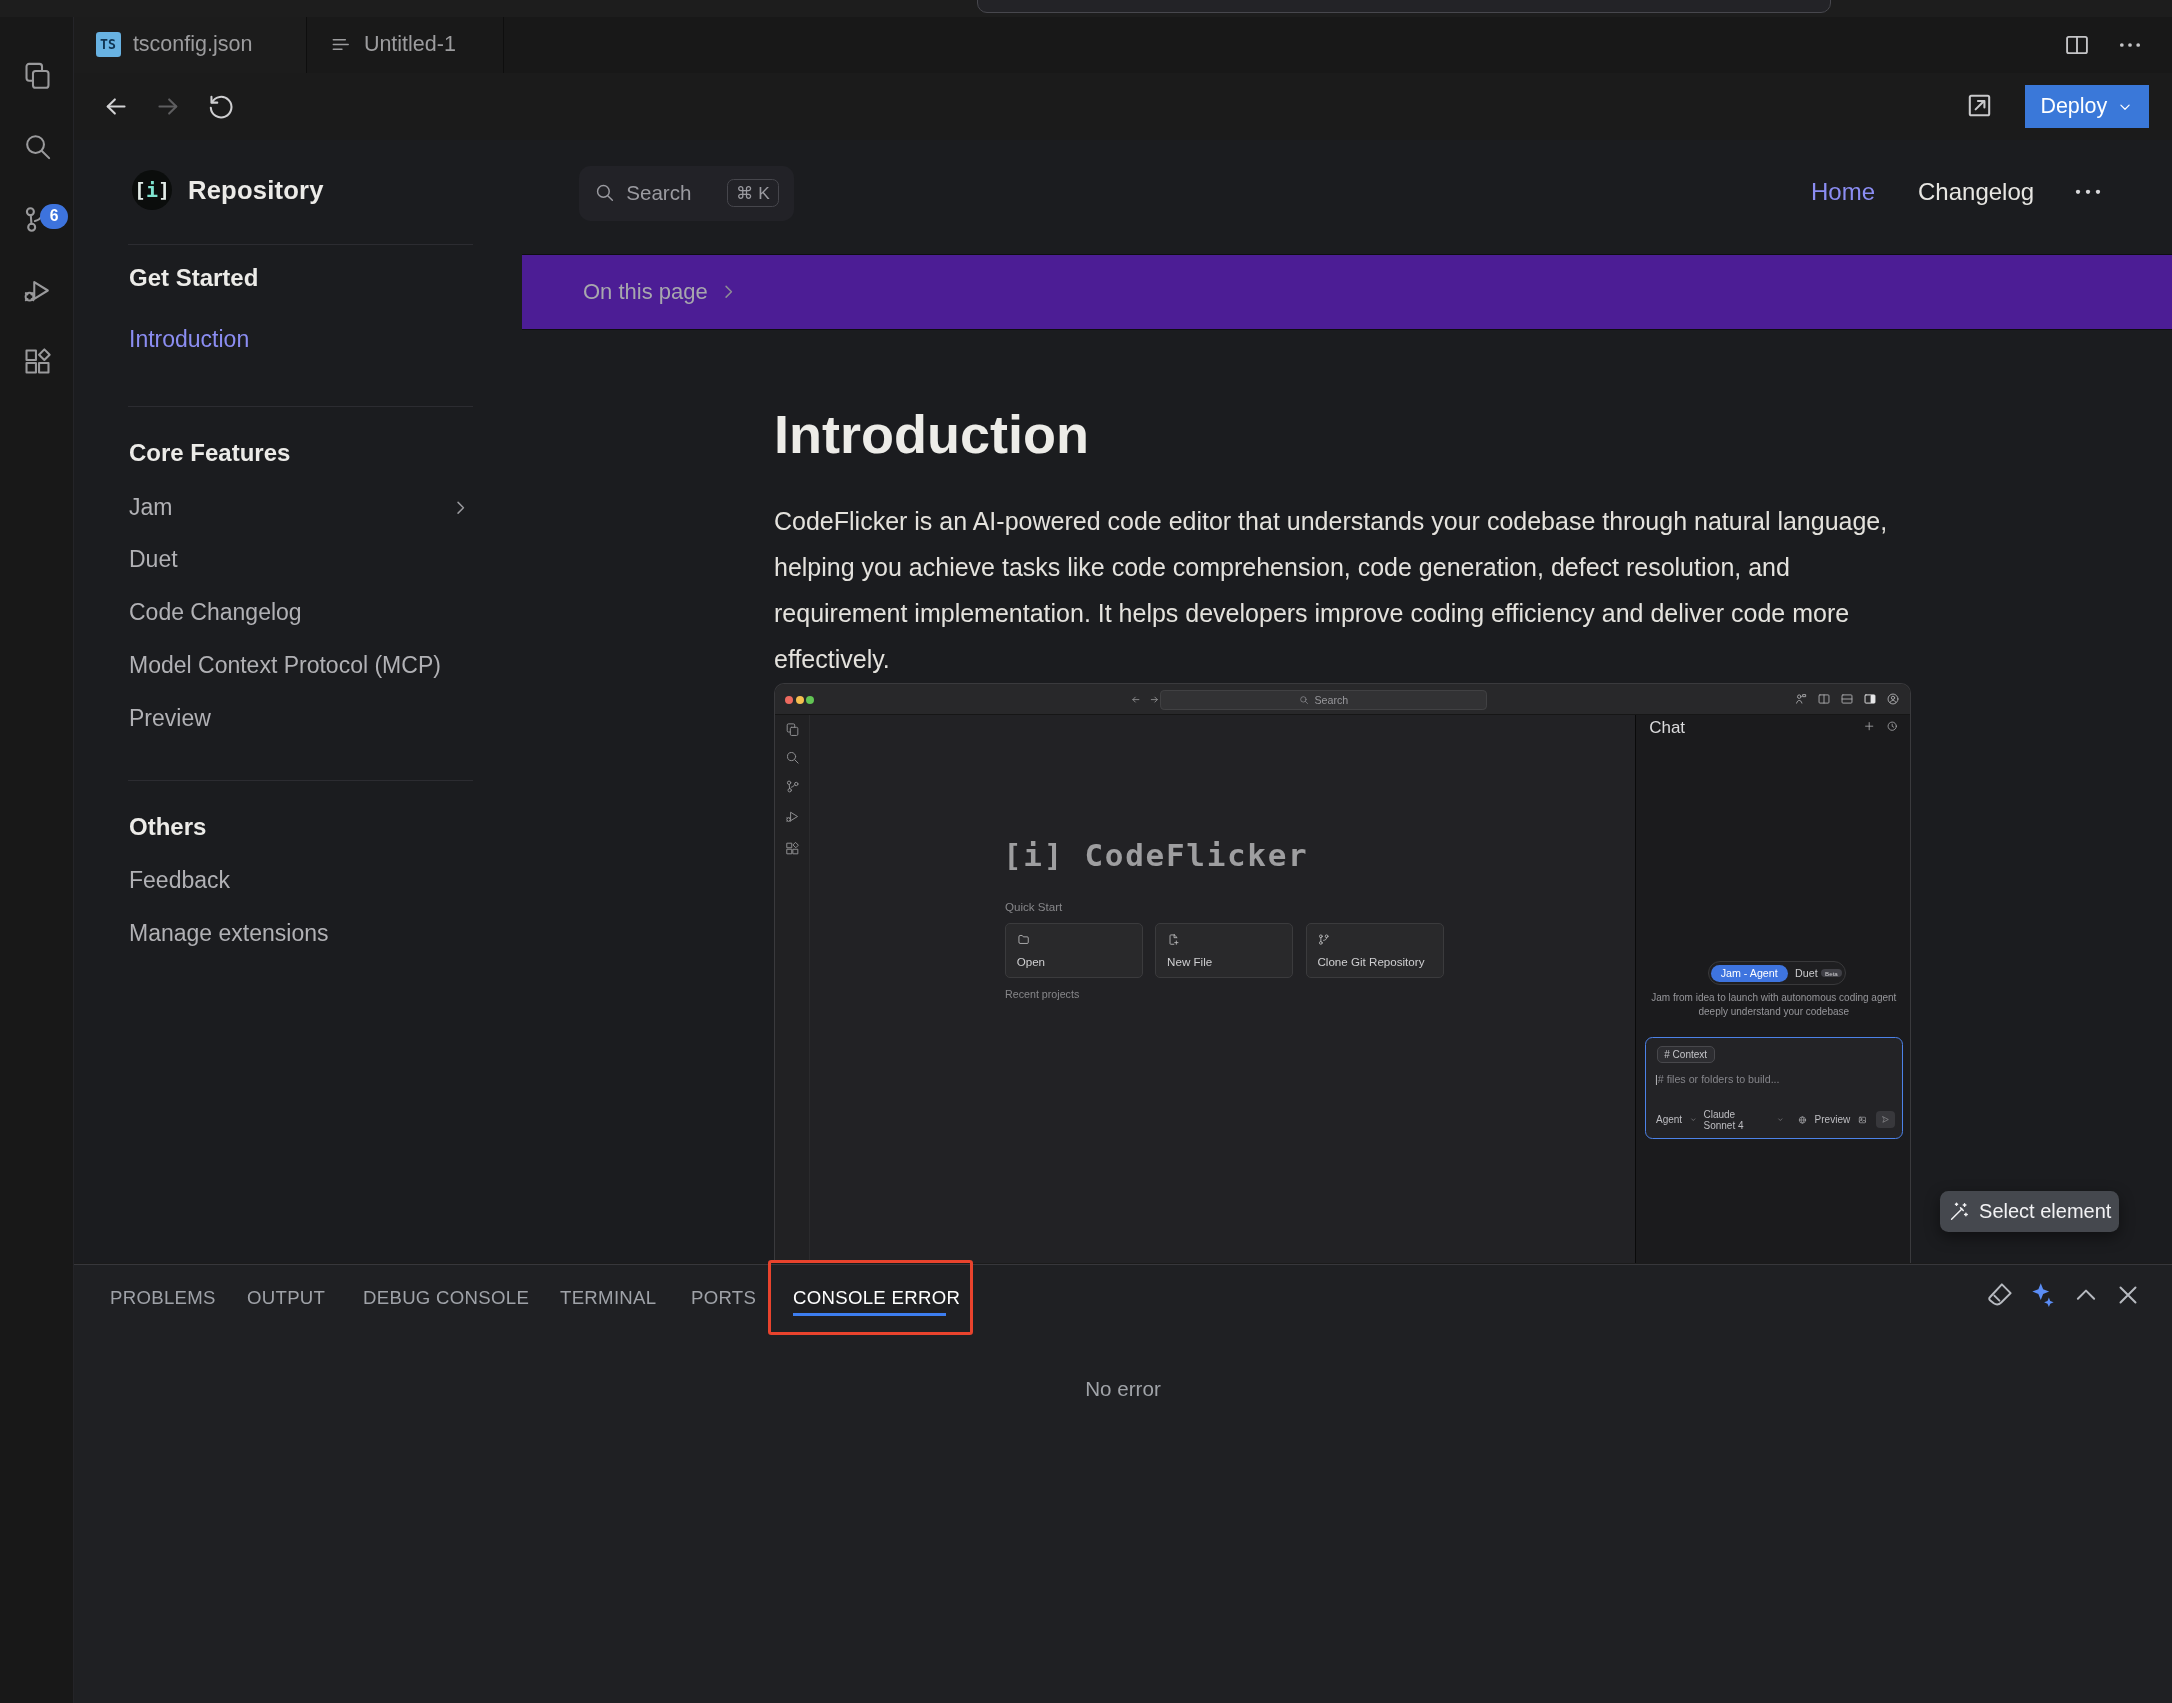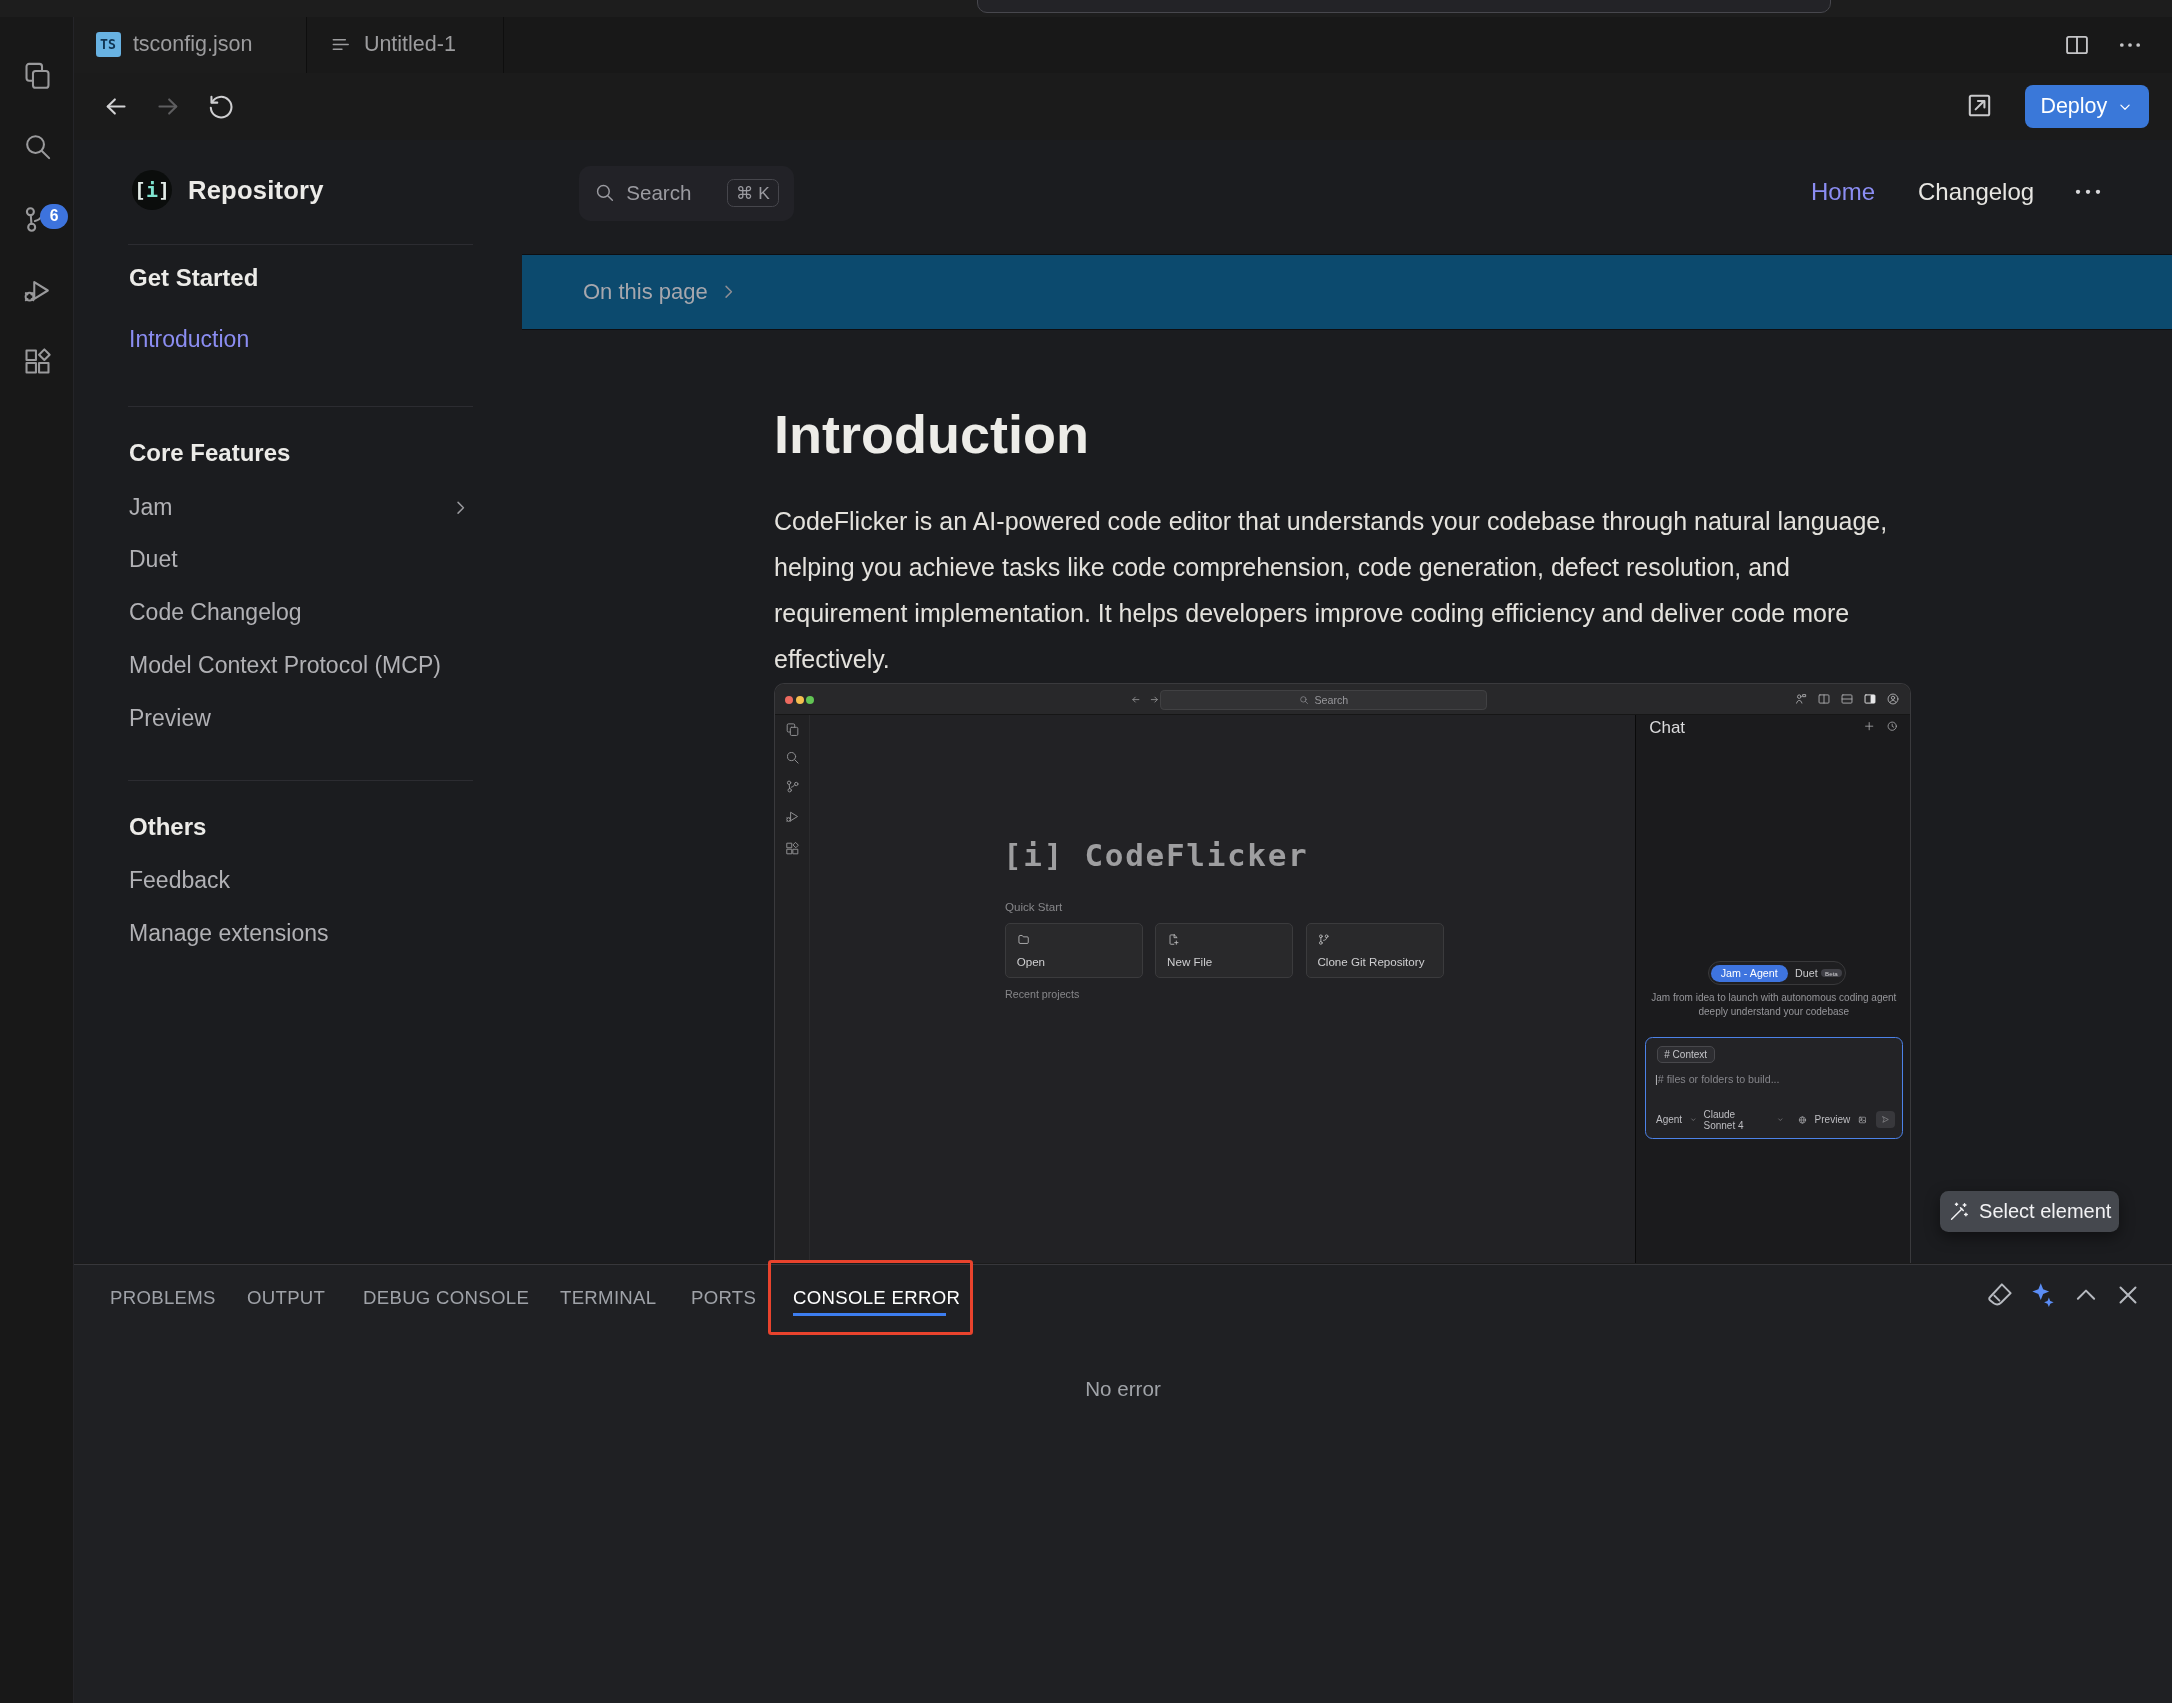--- a/index.html
+++ b/index.html
@@ -31,42 +31,42 @@
   .tab-icon{width:23px;height:23px;color:#9fb6c8}
   .tab-icon2{width:23px;height:23px;color:#9c9c9e}
   .tabbar-actions{margin-left:auto;display:flex;align-items:center;gap:25px;padding-right:28px;color:#c5c5c7}
   .tb-act{width:28px;height:28px;cursor:pointer}
 
   
   .navbar{position:absolute;left:74px;top:73px;width:2098px;height:68px;background:#1b1b1b;border-bottom:0.8px solid #2a2a2e}
   .nav-btn{position:absolute;top:18px;width:31px;height:31px;cursor:pointer}
   .urlbar{position:absolute;left:188px;top:12.4px;width:1675px;height:43px;background:#29292b;border-radius:8.3px;
     display:flex;align-items:center;padding:0 21.5px;font-size:21.5px;color:#b7b7b9;cursor:text}
-  .deploy{position:absolute;left:1951px;top:12.4px;width:124px;height:43px;background:#3a78d9;border-radius:8px;
+  .deploy{position:absolute;left:1951px;top:12.4px;width:124px;height:43px;background:#3a78d9;border-radius:0;
     display:flex;align-items:center;justify-content:center;gap:8.3px;color:#fff;font-size:21.5px;cursor:pointer}
 
   
   .docs{position:absolute;left:74px;top:140px;width:2098px;height:1123px;background:#1b1c1f;overflow:hidden}
   .docs-logo{position:absolute;left:58px;top:30px;width:40px;height:40px;border-radius:50%;background:#0b0d0c;
     display:flex;align-items:center;justify-content:center;font-family:"DejaVu Sans Mono",monospace;font-weight:bold;font-size:20px}
   .docs-logo .br{color:#e3ece8}.docs-logo .ii{color:#7fe3cf}
   .docs-brand{position:absolute;left:114px;top:36px;font-size:25.6px;font-weight:bold;color:#ecebe8;letter-spacing:0.2px}
   .docs-search{position:absolute;left:505px;top:25.6px;width:215px;height:55px;background:#222227;border-radius:11.6px;
     display:flex;align-items:center;padding:0 15px;gap:10.7px;color:#9b9ba1;cursor:pointer}
   .docs-search .slabel{font-size:20.6px}
   .kbd{margin-left:auto;border:1.7px solid #46464c;border-radius:6.6px;padding:2.5px 8.3px;font-size:17.3px;color:#9b9ba1}
   .topnav-link{position:absolute;top:38px;font-size:24px;cursor:pointer}
   .docs-dots{position:absolute;left:1999px;top:46px;width:30px;height:11.6px;color:#d8d8da;cursor:pointer}
   .sb-divider{position:absolute;left:54px;width:345px;border-top:0.8px solid #2c2c31}
   .sbi{position:absolute;left:55px;font-size:23px;color:#b1b1b5;cursor:pointer;white-space:nowrap}
   .sbh{position:absolute;left:55px;font-size:24px;font-weight:bold;color:#ecebe8}
   .sbi-row{width:342px;display:flex;align-items:center}
   .sbi-chev{margin-left:auto;width:21.5px;height:21.5px;color:#9a9a9e}
 
-  .otp-bar{position:absolute;left:448px;top:114px;width:1650px;height:76px;background:#0c4a6e;
+  .otp-bar{position:absolute;left:448px;top:114px;width:1650px;height:76px;background:#4c1d95;
     border-top:1.7px solid #0e0e11;border-bottom:1.7px solid #0e0e11;display:flex;align-items:center;padding-left:61px;gap:10px;
     font-size:22px;color:#a7a7ad;cursor:pointer}
   .otp-chev{width:21.5px;height:21.5px;color:#8e8e94}
 
   .doc-h1{position:absolute;left:700px;top:263px;font-size:54px;font-weight:bold;color:#edece8}
   .doc-para{position:absolute;left:700px;top:358px;width:1136px;font-size:25px;line-height:46px;color:#e4e2dd}
 
   
   .mini{position:absolute;left:700px;top:543px;width:1137px;height:581px;background:#202022;
     border:1.7px solid #3a3a3d;border-bottom:none;border-radius:10px 10px 0 0;overflow:hidden}

